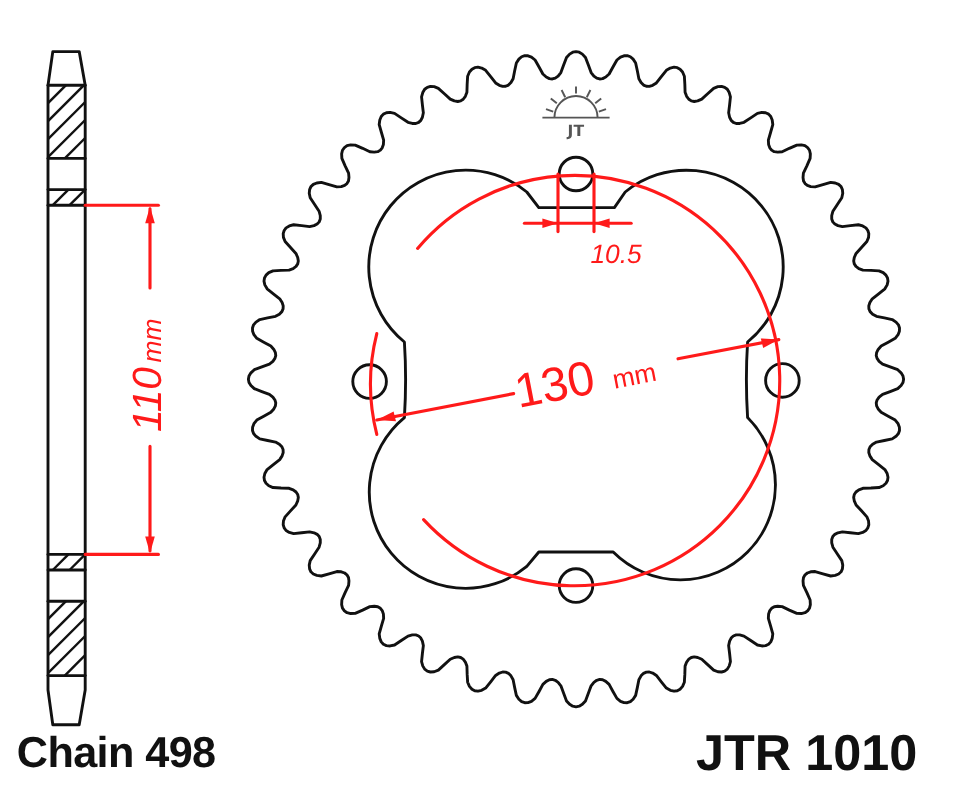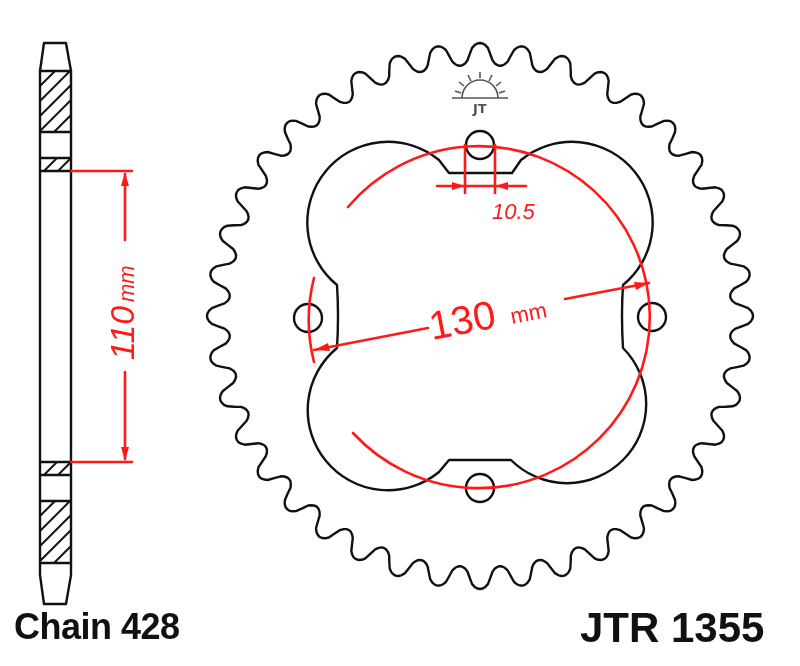--- a/index.html
+++ b/index.html
@@ -114,14 +114,14 @@
     <line class="logo" x1="468" y1="75" x2="471" y2="81"></line>
     <line class="logo" x1="492" y1="75" x2="489" y2="81"></line>
     <line class="logo" x1="459" y1="82" x2="464" y2="86"></line>
     <line class="logo" x1="501" y1="82" x2="496" y2="86"></line>
     <line class="logo" x1="455" y1="91" x2="461" y2="93"></line>
     <line class="logo" x1="505" y1="91" x2="499" y2="93"></line>
     <text class="logotext" x="473" y="113">JT</text>
   </g>
 </svg>
 
-<div class="caption" id="chain-label">Chain 428</div>
-<div class="caption" id="part-label">JTR 1355</div>
+<div class="caption" id="chain-label">Chain 498</div>
+<div class="caption" id="part-label">JTR 1010</div>
 
 </body></html>

